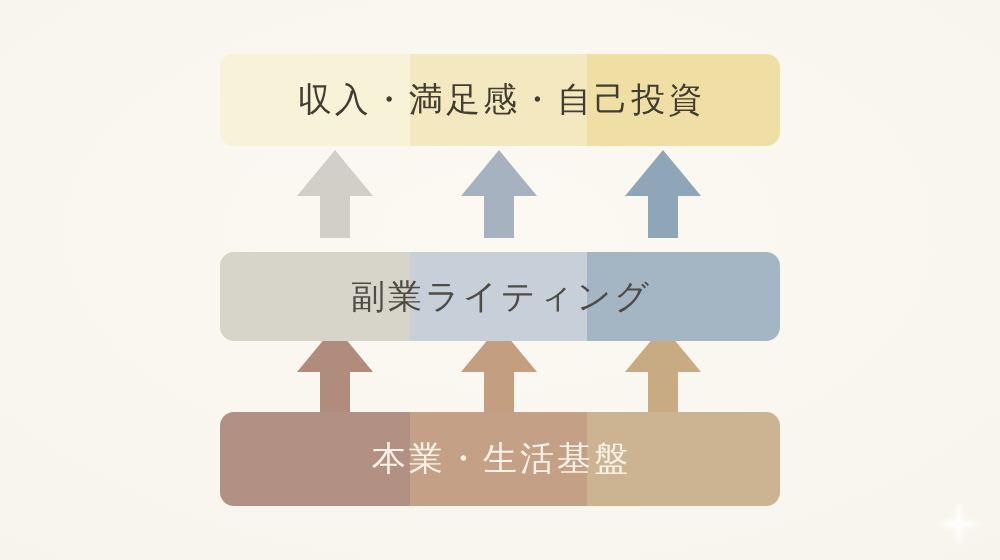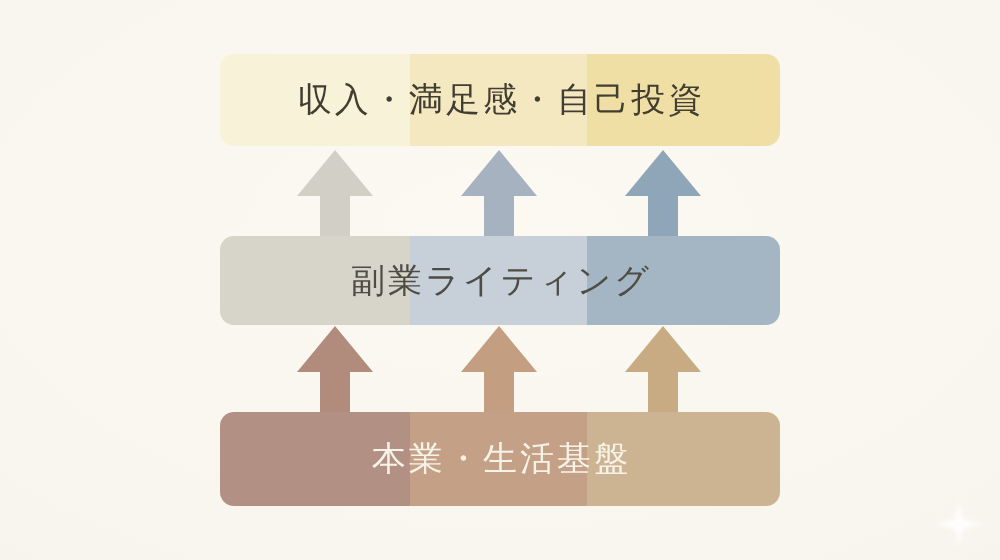--- a/index.html
+++ b/index.html
@@ -5,21 +5,21 @@
   html,body{margin:0;padding:0;background:#e9e6dc;}
   .stage{
     position:relative;width:1000px;height:560px;overflow:hidden;
     background:radial-gradient(130% 130% at 50% 42%, #fbf9f2 0%, #f7f5ed 55%, #efecdf 100%);
     font-family:"DejaVu Sans","Liberation Sans",sans-serif;
   }
   .layer-box{
     position:absolute;left:220px;width:560px;border-radius:14px;overflow:hidden;z-index:2;
   }
   .layer-top{top:54px;height:92px;}
-  .layer-middle{top:236px;height:89px;}
+  .layer-middle{top:252px;height:89px;}
   .layer-bottom{top:412px;height:94px;}
   .bands{position:absolute;inset:0;display:flex;}
   .band{height:100%;}
   .band.b1{width:34%;}
   .band.b2{width:31.5%;}
   .band.b3{width:34.5%;}
   .layer-label{
     position:absolute;inset:0;display:flex;align-items:center;justify-content:center;
     font-size:34px;font-weight:500;letter-spacing:0.09em;white-space:nowrap;
     text-indent:0.09em; 

